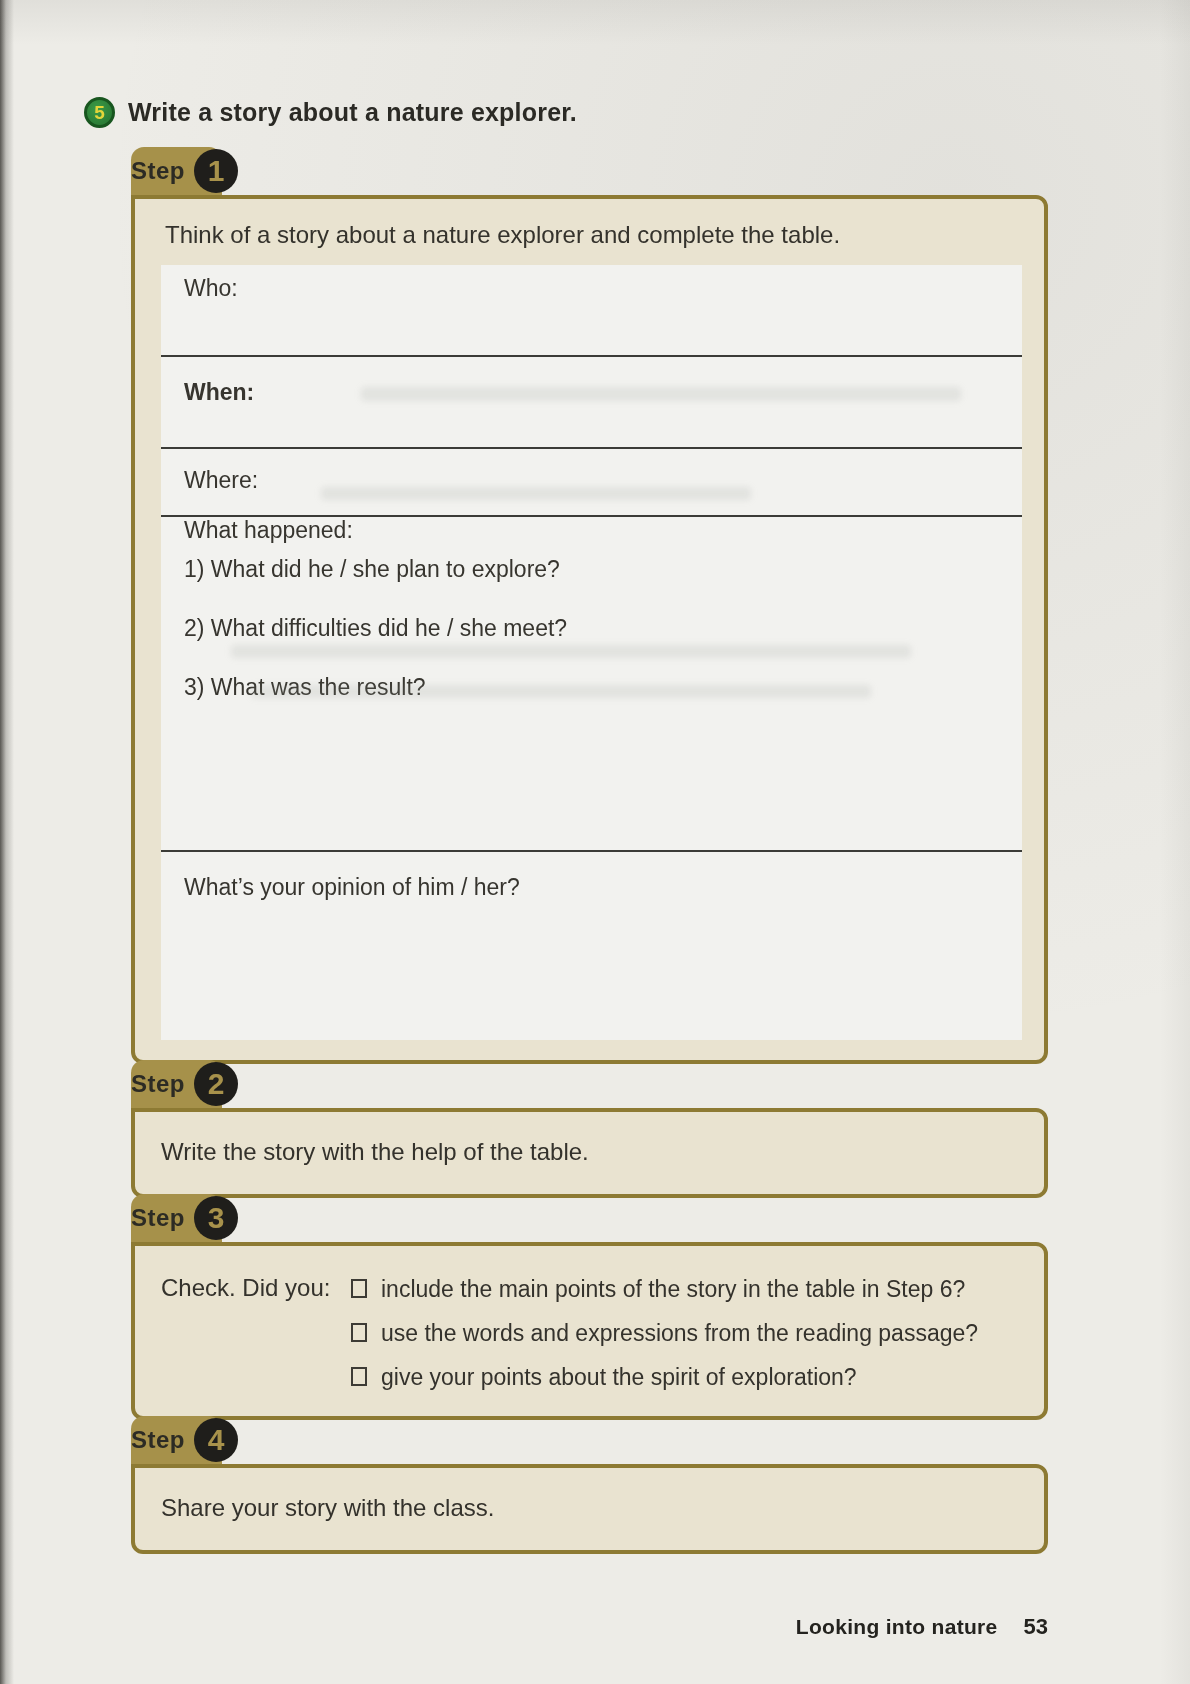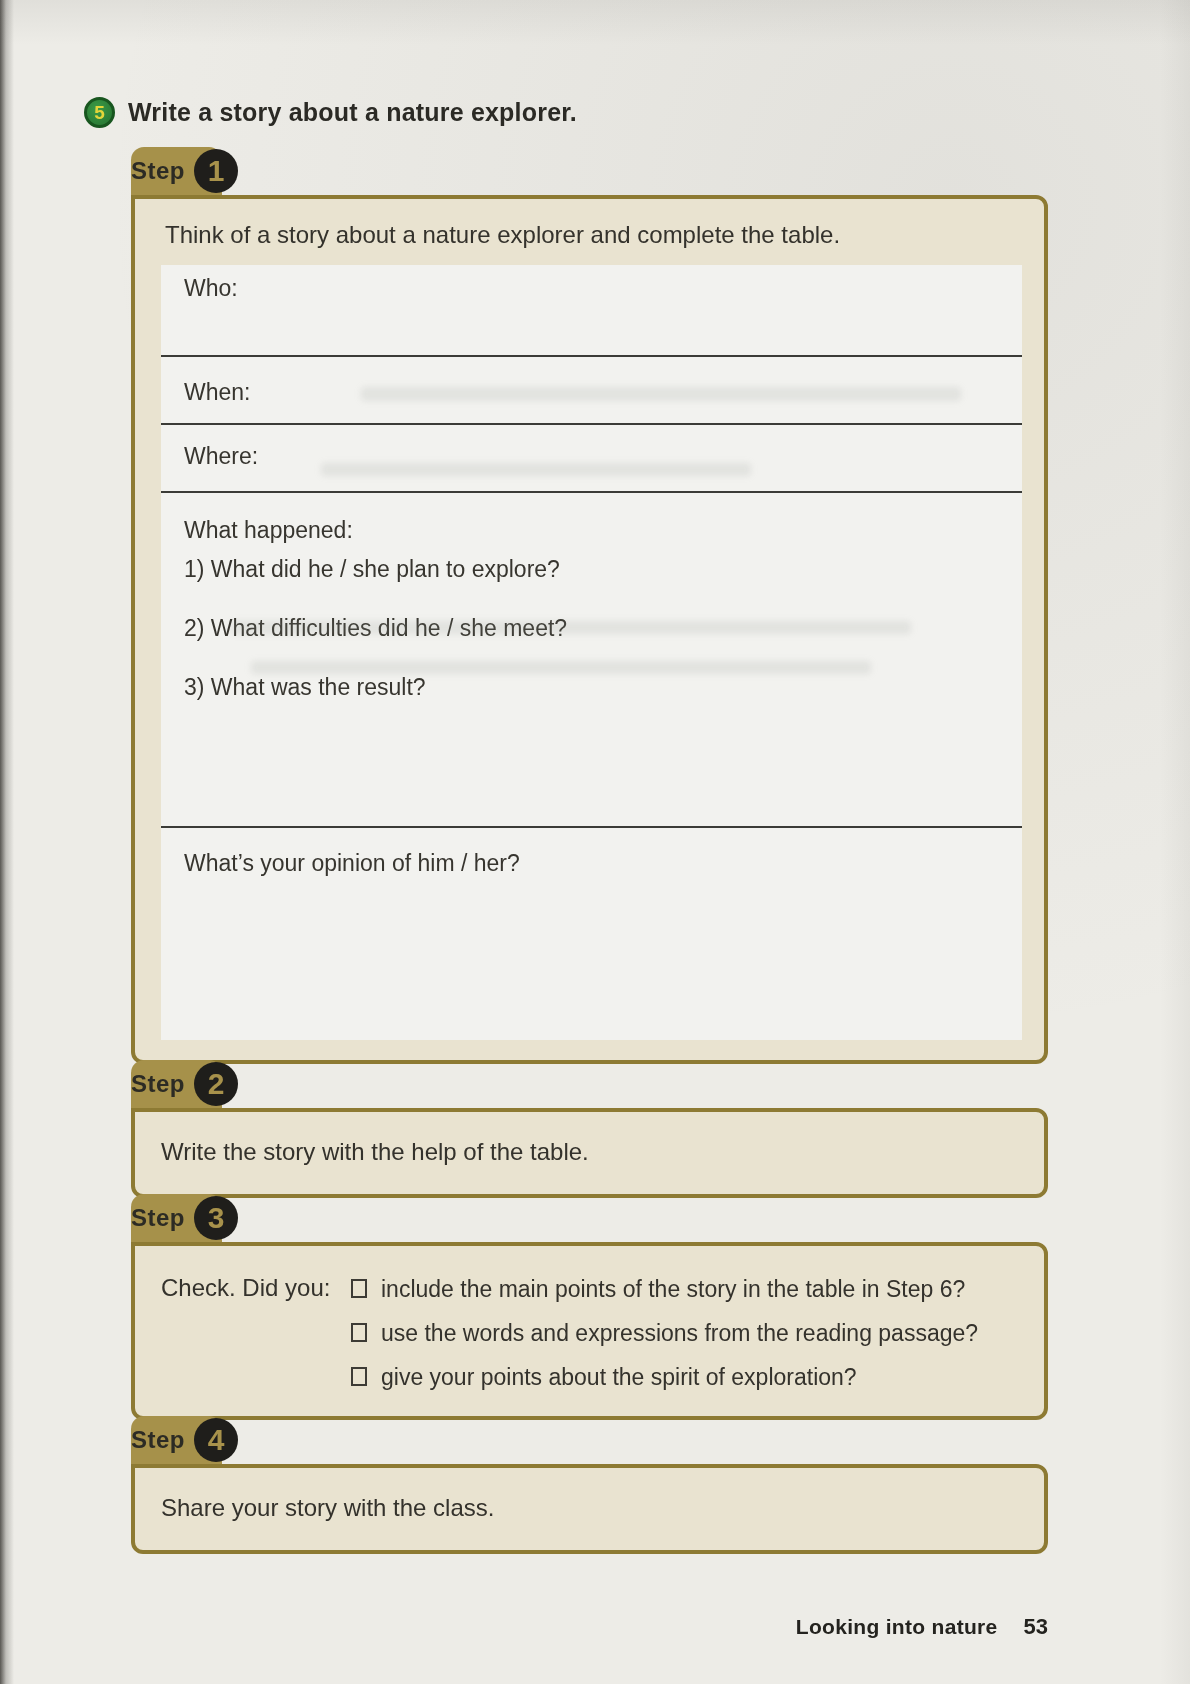--- a/index.html
+++ b/index.html
@@ -115,23 +115,23 @@
   .t-row {
     box-sizing: border-box;
     position: relative;
     padding-left: 23px;
     padding-right: 16px;
     font-size: 23px;
     color: #37352f;
   }
   .t-row.ruled { border-bottom: 2px solid #3b3b37; }
   .row-who   { height: 92px; padding-top: 10px; }
-  .row-when  { height: 68px; padding-top: 22px; }
+  .row-when  { height: 92px; padding-top: 22px; font-weight: bold; }
   .row-where { height: 68px; padding-top: 18px; }
-  .row-what  { height: 335px; padding-top: 24px; }
+  .row-what  { height: 335px; }
   .row-opinion { height: 225px; padding-top: 22px; }
   .q { margin-top: 12px; }
   .q + .q { margin-top: 32px; }
 
   .ghost {
     position: absolute;
     background: rgba(146,150,146,0.16);
     border-radius: 4px;
     filter: blur(3px);
     pointer-events: none;

